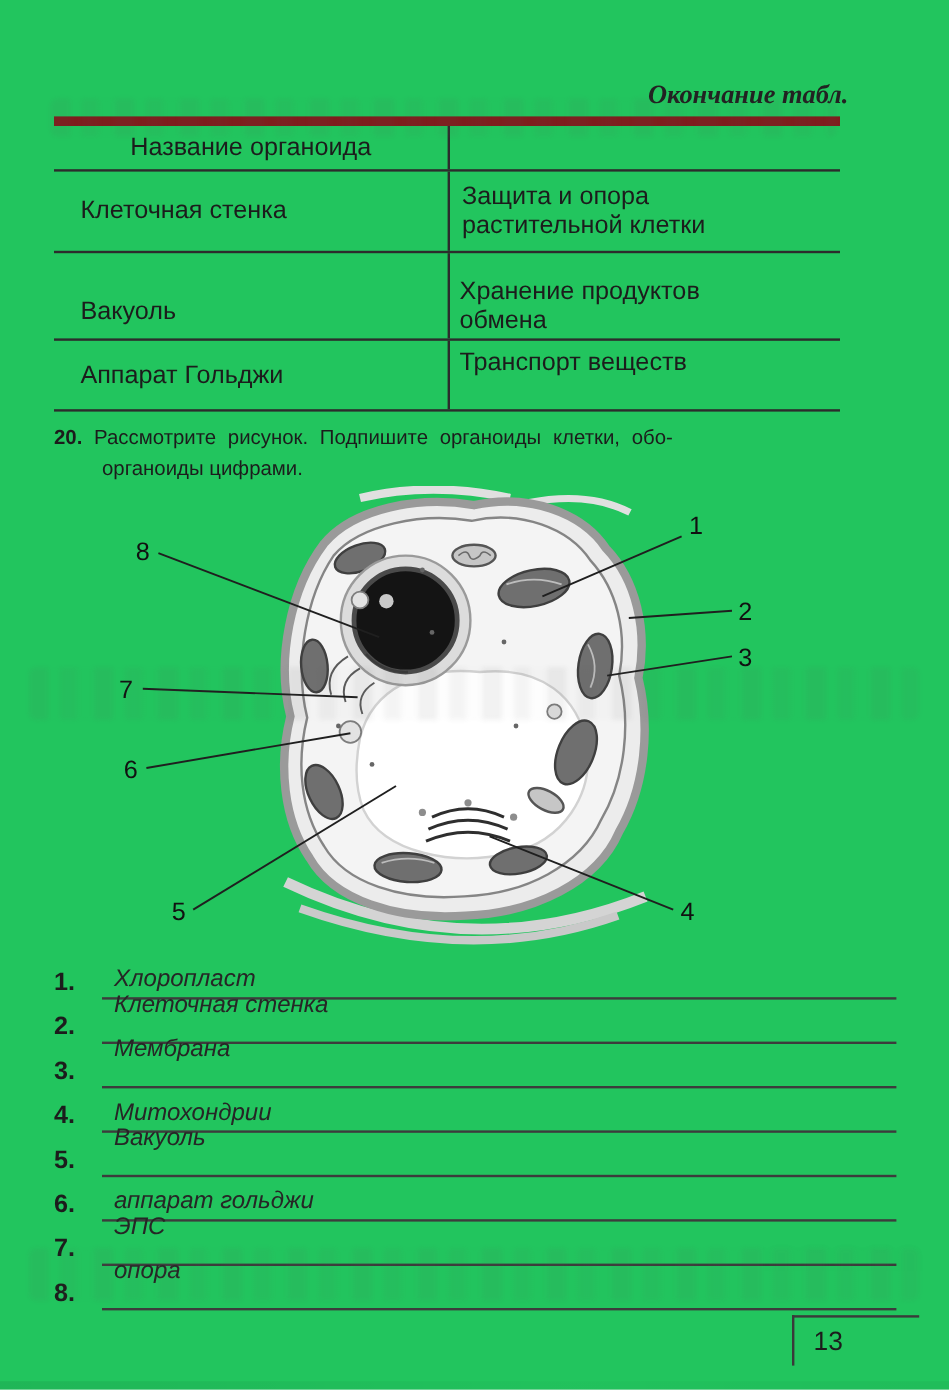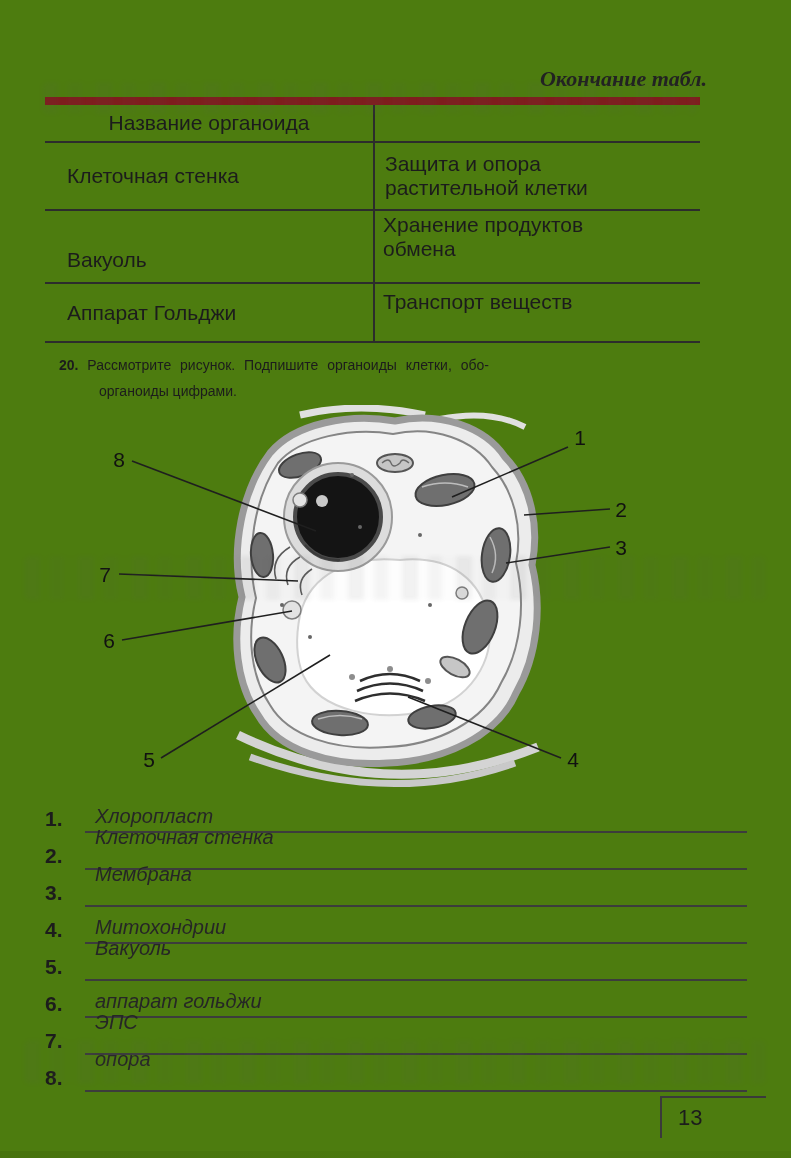--- a/index.html
+++ b/index.html
@@ -1,21 +1,21 @@
 <!DOCTYPE html>
 <html><head>
 <meta charset="utf-8">
 <style>
   html,body { margin:0; padding:0; }
   body { background:#e9e9e9; }
   .page {
     position:relative;
     width:791px; height:1158px;
     margin:0 auto;
-    background:#4d7c0f;
+    background:#22c55e;
     font-family:"Liberation Sans", sans-serif;
     color:#1c1c1c;
     overflow:hidden;
   }
 
   
   .wm {
     position:absolute;
     background:repeating-linear-gradient(90deg,
       rgba(90,90,90,0.18) 0 16px, rgba(90,90,90,0.02) 16px 26px,
@@ -47,27 +47,27 @@
   .trow { display:flex; border-bottom:2px solid #2c2c2c; }
   .c1 { width:330px; border-right:2px solid #2c2c2c; box-sizing:border-box; display:flex; }
   .c2 { flex:1; box-sizing:border-box; display:flex; white-space:pre-line; }
   .hdr { height:36px; }
   .hdr .c1, .hdr .c2 { align-items:center; justify-content:center; }
   .r1 { height:66px; }
   .r1 .c1 { align-items:center; padding-left:22px; }
   .r1 .c2 { align-items:center; padding-left:10px; }
   .r2 { height:71px; }
   .r2 .c1 { align-items:flex-end; padding-left:22px; padding-bottom:10px; }
-  .r2 .c2 { align-items:flex-start; padding-left:8px; padding-top:2px; }
+  .r2 .c2 { align-items:flex-start; padding-left:8px; padding-top:20px; }
   .r3 { height:57px; }
   .r3 .c1 { align-items:center; padding-left:22px; }
   .r3 .c2 { align-items:flex-start; padding-left:8px; padding-top:6px;text-align:center; }
 
   
-  .task { position:absolute; left:59px; top:352px; width:702px; font-size:14px; line-height:26px; z-index:2; }
+  .task { position:absolute; left:45px; top:352px; width:702px; font-size:17px; line-height:26px; z-index:2; }
   .task .num { font-weight:bold; }
   .task .l1 { word-spacing:5px; }
   .task .l2 { padding-left:40px; }
 
   
   .diagram { position:absolute; left:0; top:405px; width:791px; height:385px; z-index:1; }
   .diagram text { font-family:"Liberation Sans", sans-serif; font-size:21px; fill:#111; }
 
   
   .answers { position:absolute; left:45px; top:796px; width:702px; z-index:2; }

